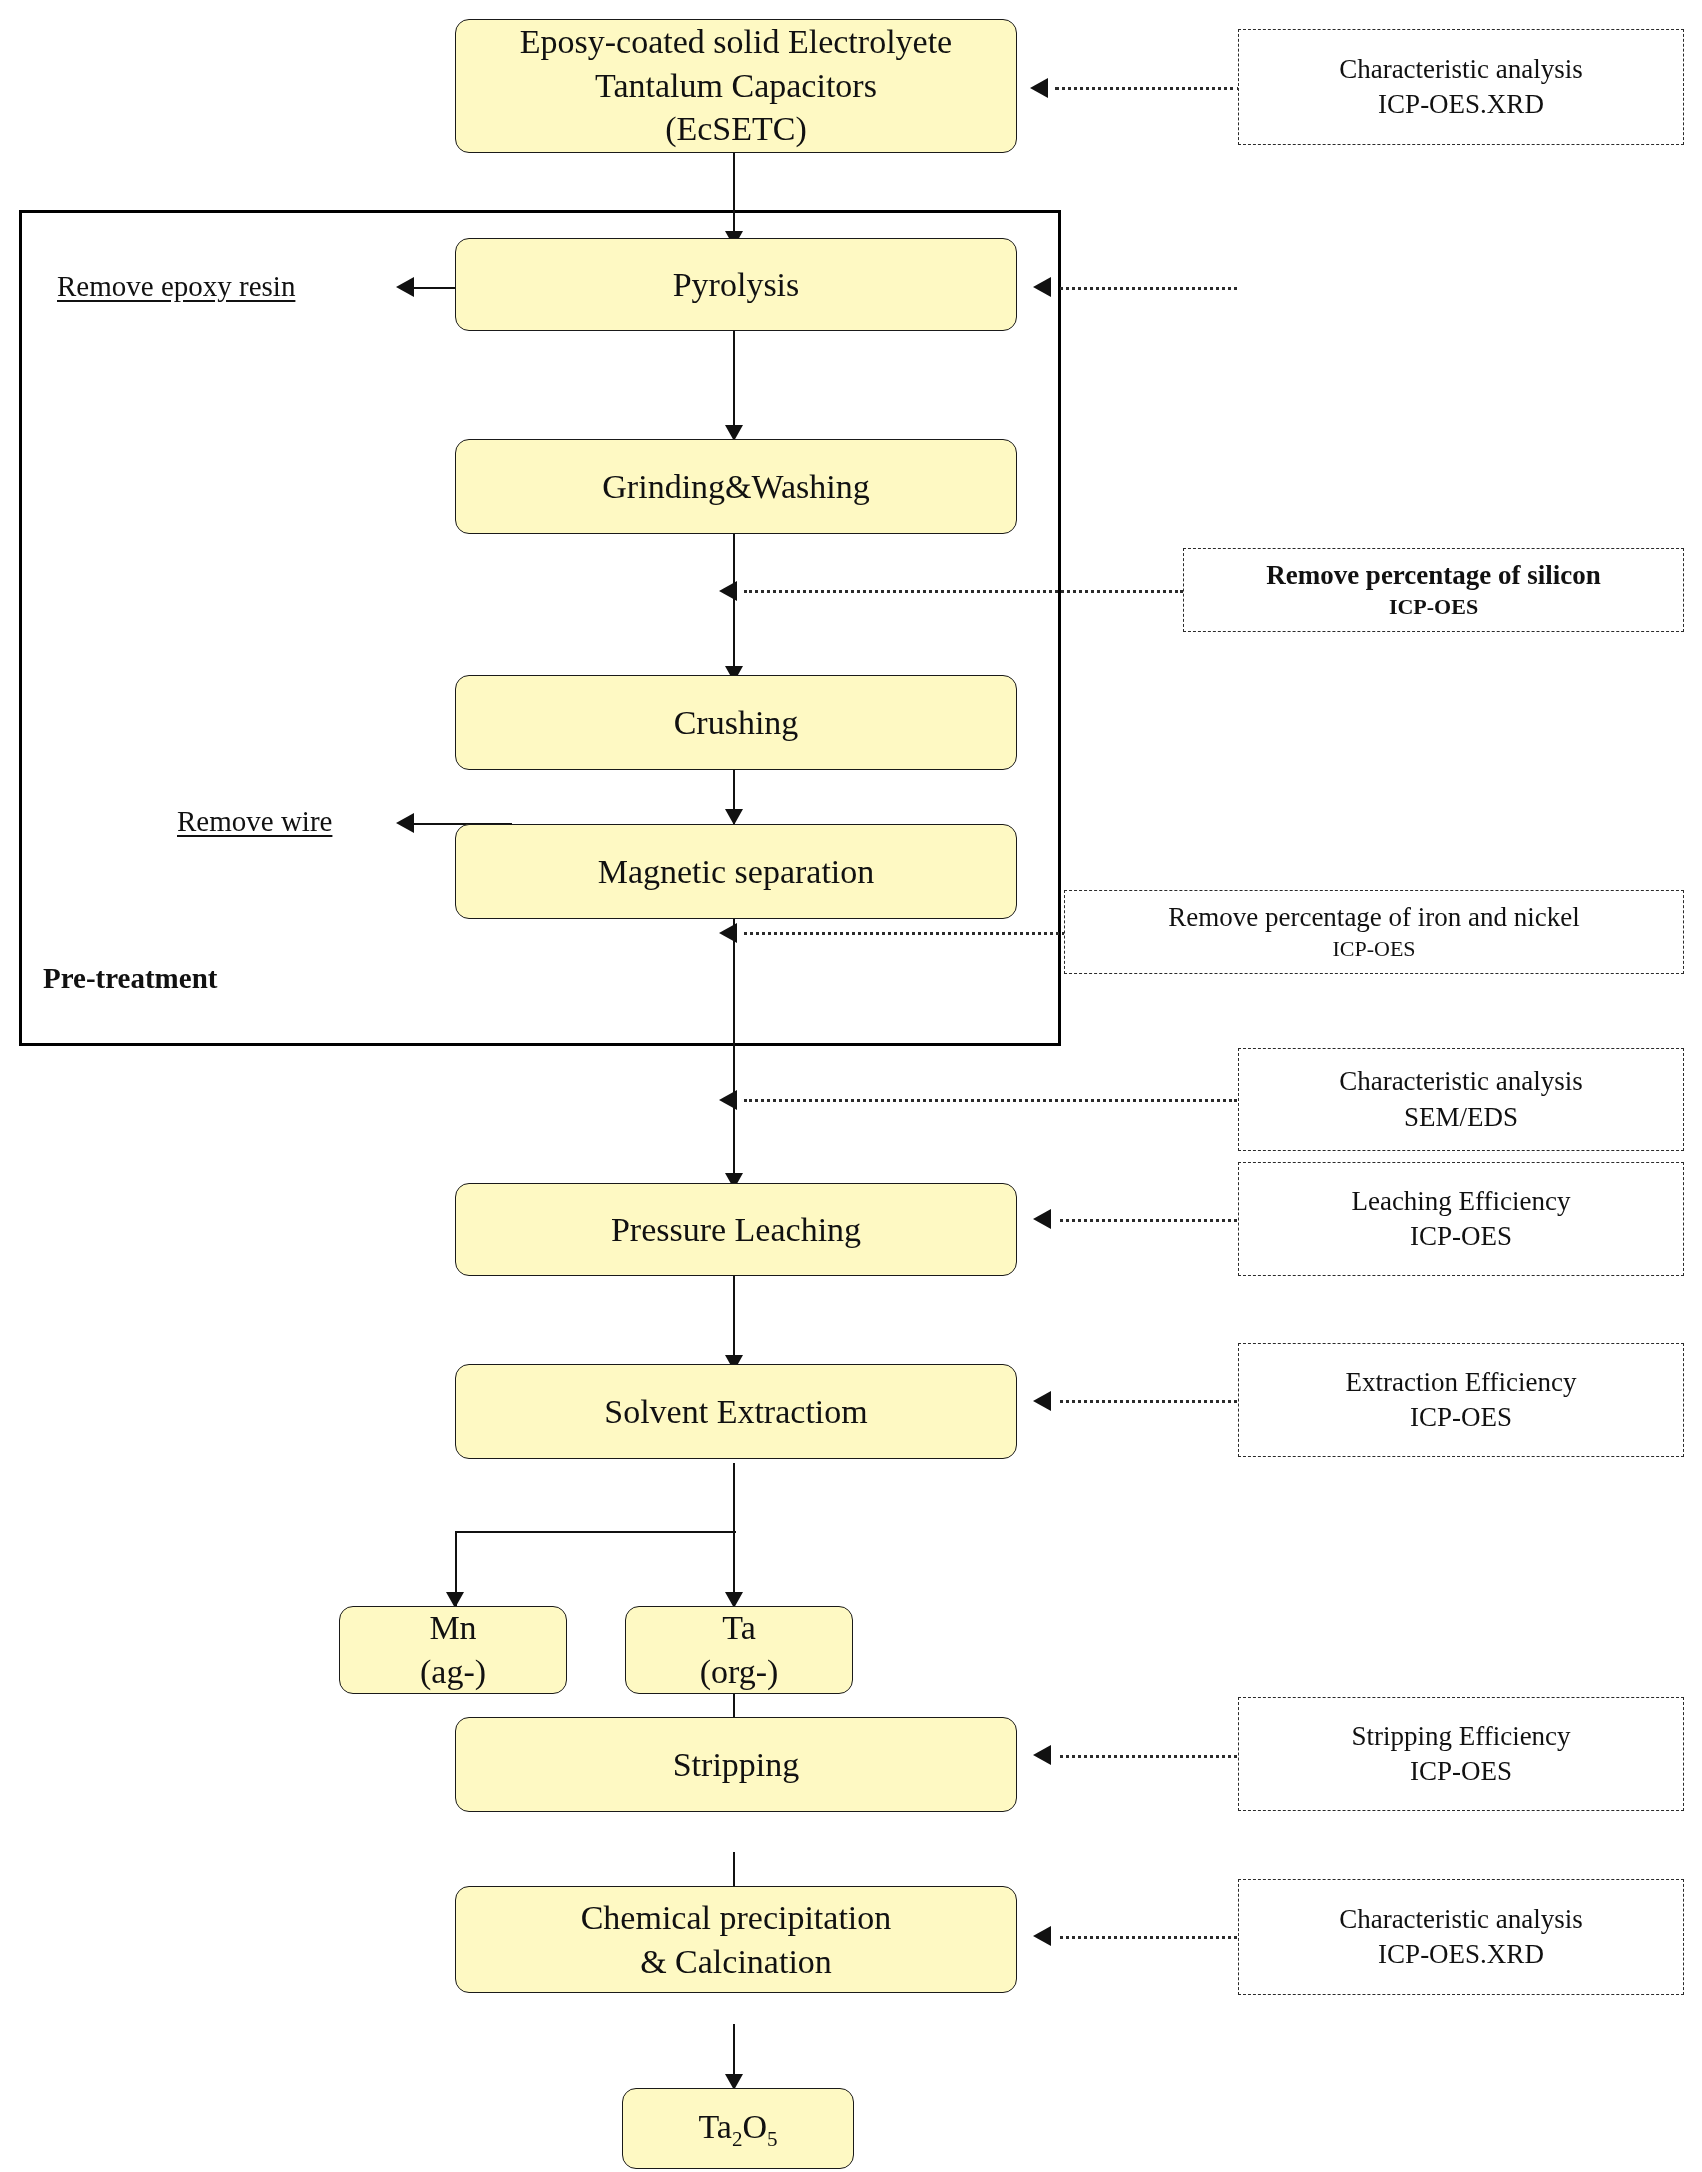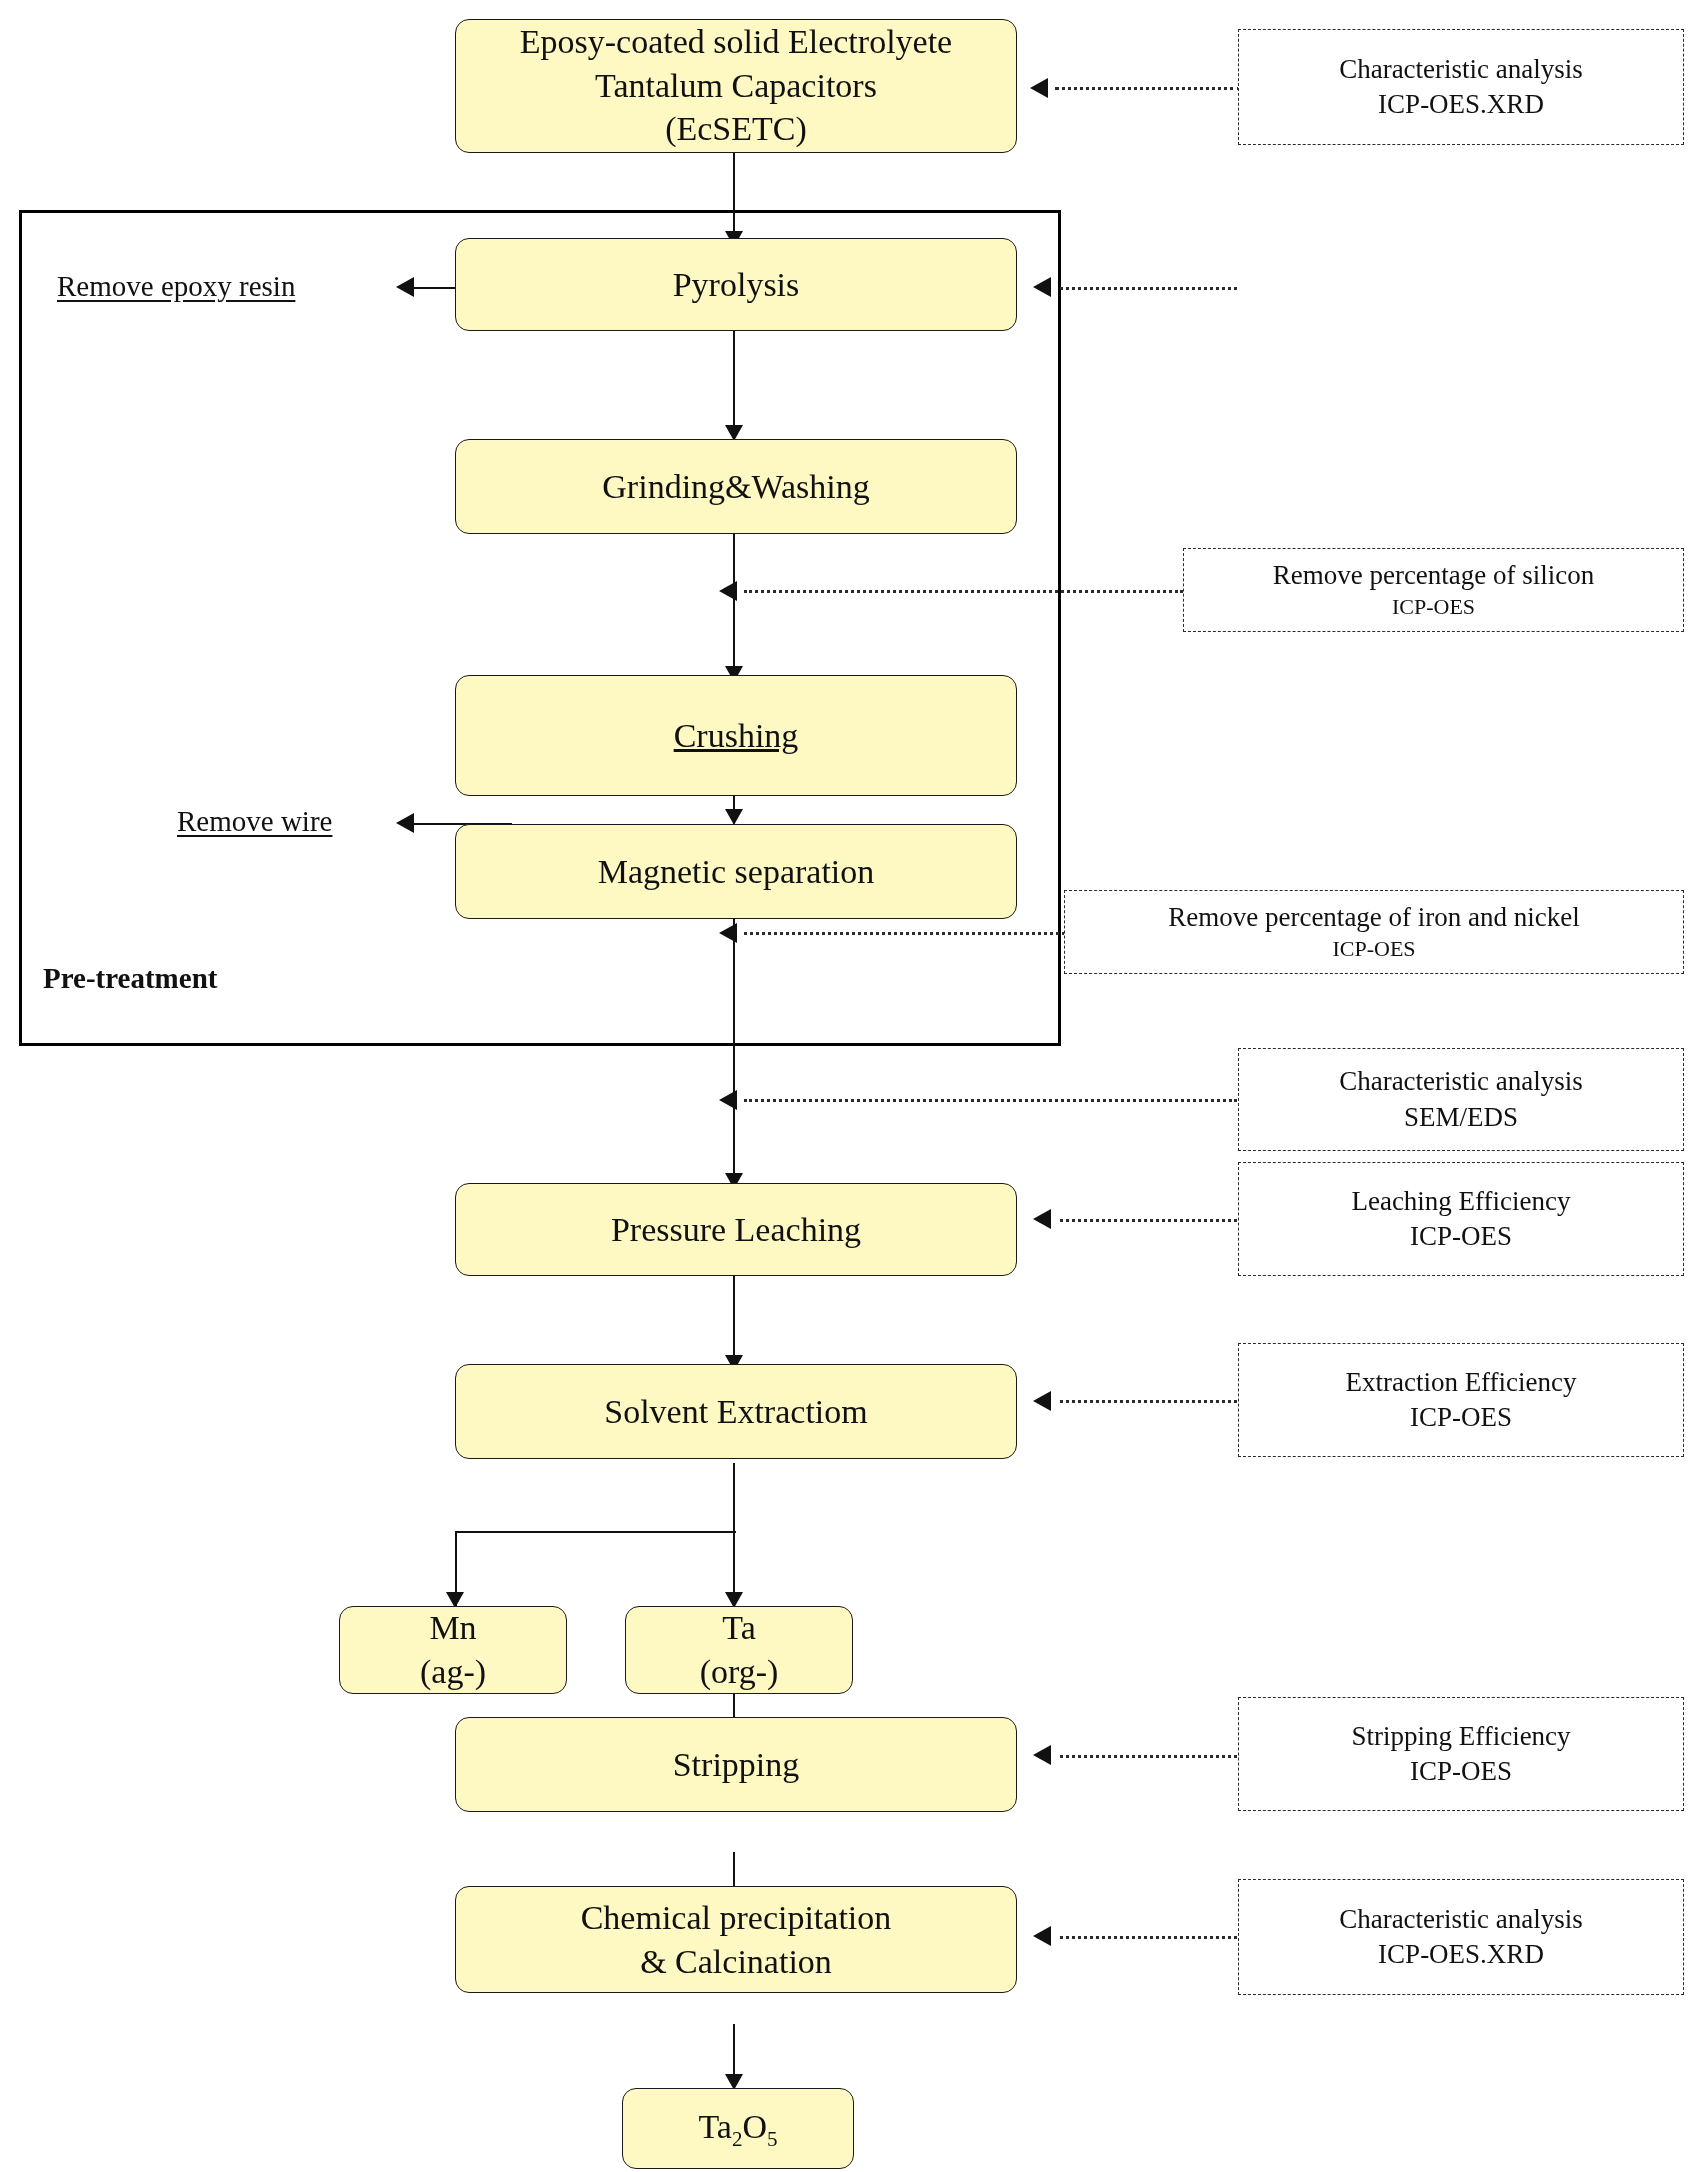--- a/index.html
+++ b/index.html
@@ -206,21 +206,21 @@
   </div>
 
   <div class="pbox" style="left:455px; top:238px; width:562px; height:93px;">
     <span class="inner">Pyrolysis</span>
   </div>
 
   <div class="pbox" style="left:455px; top:439px; width:562px; height:95px;">
     <span class="inner">Grinding&amp;Washing</span>
   </div>
 
-  <div class="pbox" style="left:455px; top:675px; width:562px; height:121px;text-decoration:underline;">
+  <div class="pbox" style="left:455px; top:675px; width:562px; height:95px;">
     <span class="inner">Crushing</span>
   </div>
 
   <div class="pbox" style="left:455px; top:824px; width:562px; height:95px;">
     <span class="inner">Magnetic separation</span>
   </div>
 
   <div class="pbox" style="left:455px; top:1183px; width:562px; height:93px;">
     <span class="inner">Pressure Leaching</span>
   </div>
@@ -253,21 +253,21 @@
   </div>
 
   <div class="dbox" style="left:1238px; top:29px; width:446px; height:116px;">
     <span class="inner">
       <span>Characteristic analysis</span><br>
       <span>ICP-OES.XRD</span>
     </span>
   </div>
 
 
-  <div class="dbox" style="left:1183px; top:548px; width:501px; height:84px;">
+  <div class="dbox" style="left:1183px; top:548px; width:501px; height:84px;font-weight:bold;">
     <span class="inner">
       <span>Remove percentage of silicon</span>
       <span class="small-sub">ICP-OES</span>
     </span>
   </div>
 
   <div class="dbox" style="left:1064px; top:890px; width:620px; height:84px;">
     <span class="inner">
       <span>Remove percentage of iron and nickel</span>
       <span class="small-sub">ICP-OES</span>

